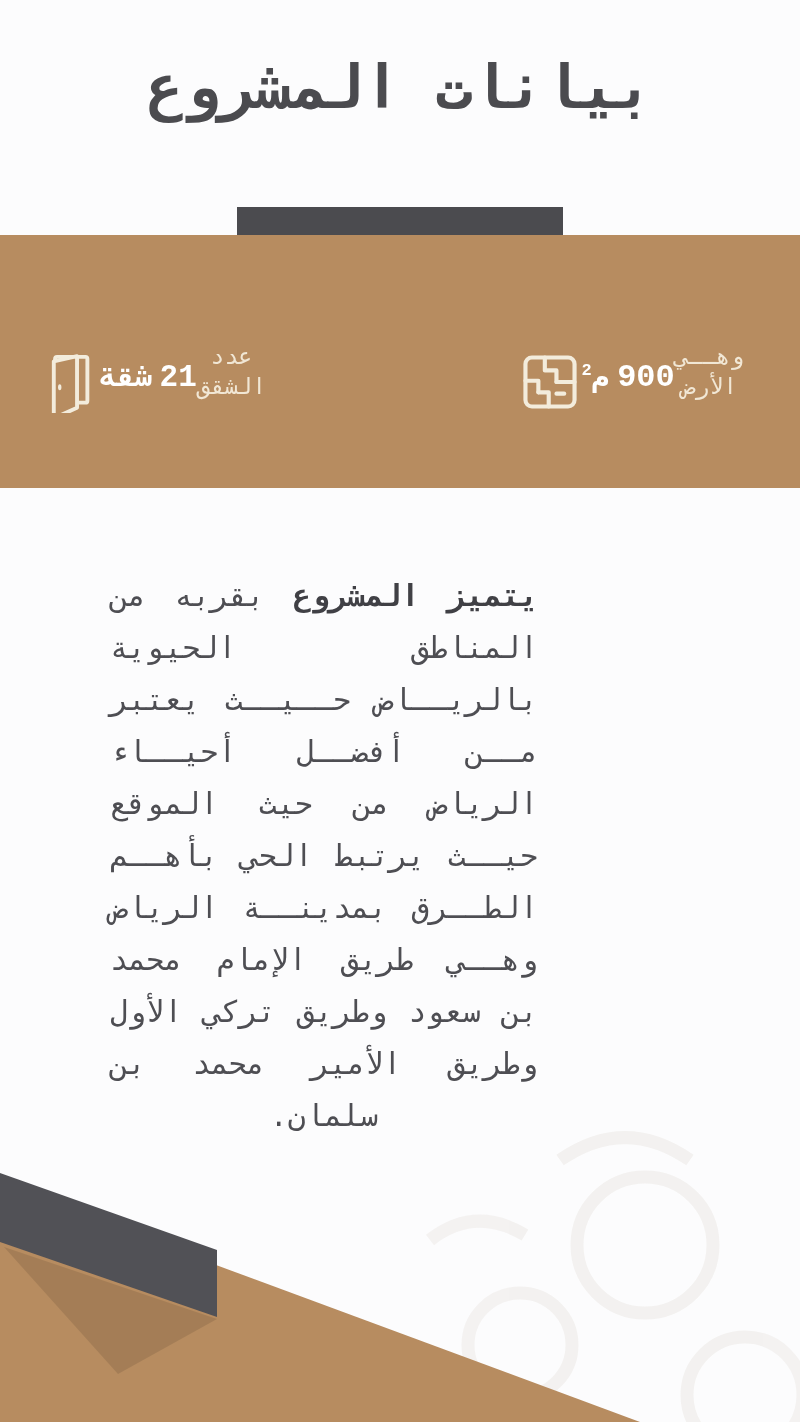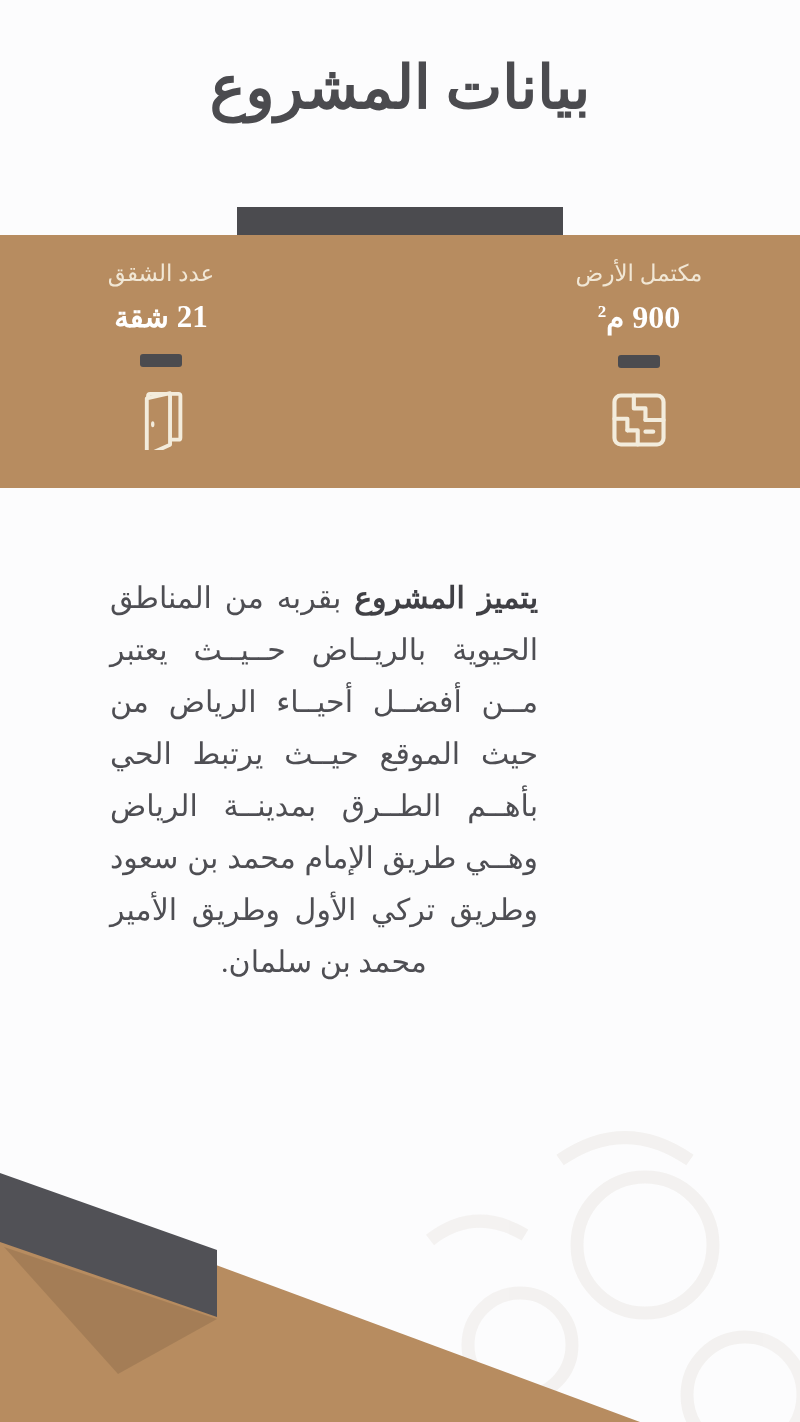--- a/index.html
+++ b/index.html
@@ -3,21 +3,21 @@
 <meta charset="utf-8">
 <style>
   html,body{margin:0;padding:0;background:#e9e9e9;}
   .page{
     position:relative;
     width:800px;height:1422px;
     margin:0 auto;
     background:#fcfcfd;
     overflow:hidden;
     direction:rtl;
-    font-family:Liberation Serif, serif;
+    font-family:Liberation Mono, monospace;
   }
   
   .header{position:absolute;top:0;left:0;width:800px;height:235px;z-index:3;}
   .page-title{
     position:absolute;top:52px;left:0;width:100%;
     text-align:center;
     font-size:60px;font-weight:bold;
     color:#4b4b4f;
     letter-spacing:0;
   }
@@ -32,21 +32,21 @@
     width:800px;height:253px;
     background:#b78c60;
     z-index:2;
     display:flex;
     justify-content:space-between;
     box-sizing:border-box;
     padding:24px 56px 0 56px;
   }
   .stat-col{
     width:210px;
-    display:flex;flex-direction:column;align-items:center;
+    display:flex;flex-direction:row;align-items:center;
     text-align:center;
   }
   .stat-label{
     font-size:23px;
     color:#f1e7d5;
     font-weight:400;
     line-height:1.3;
   }
   .stat-value{
     margin-top:9px;
@@ -109,21 +109,21 @@
 
   <div class="header">
     <div class="page-title">بيانات المشروع</div>
     <div class="title-underline"></div>
   </div>
 
   <div class="band">
 
 
     <div class="stat-col">
-      <div class="stat-label">مكتمل الأرض</div>
+      <div class="stat-label">وهــي الأرض</div>
       <div class="stat-value">
         <span class="num">900</span><span class="unit"><span>م</span><sup>2</sup></span>
       </div>
       <div class="dash"></div>
       <div class="stat-icon">
         <svg width="62" height="62" viewBox="0 0 48 48" fill="none" stroke="#f3ecdc" stroke-width="3.2" stroke-linecap="round" stroke-linejoin="round">
           <rect x="5" y="5" width="38" height="38" rx="5"></rect>
           <path d="M20 5 v10 h9 v9"></path>
           <path d="M29 24 h14"></path>
           <path d="M5 23 h10 v9"></path>

